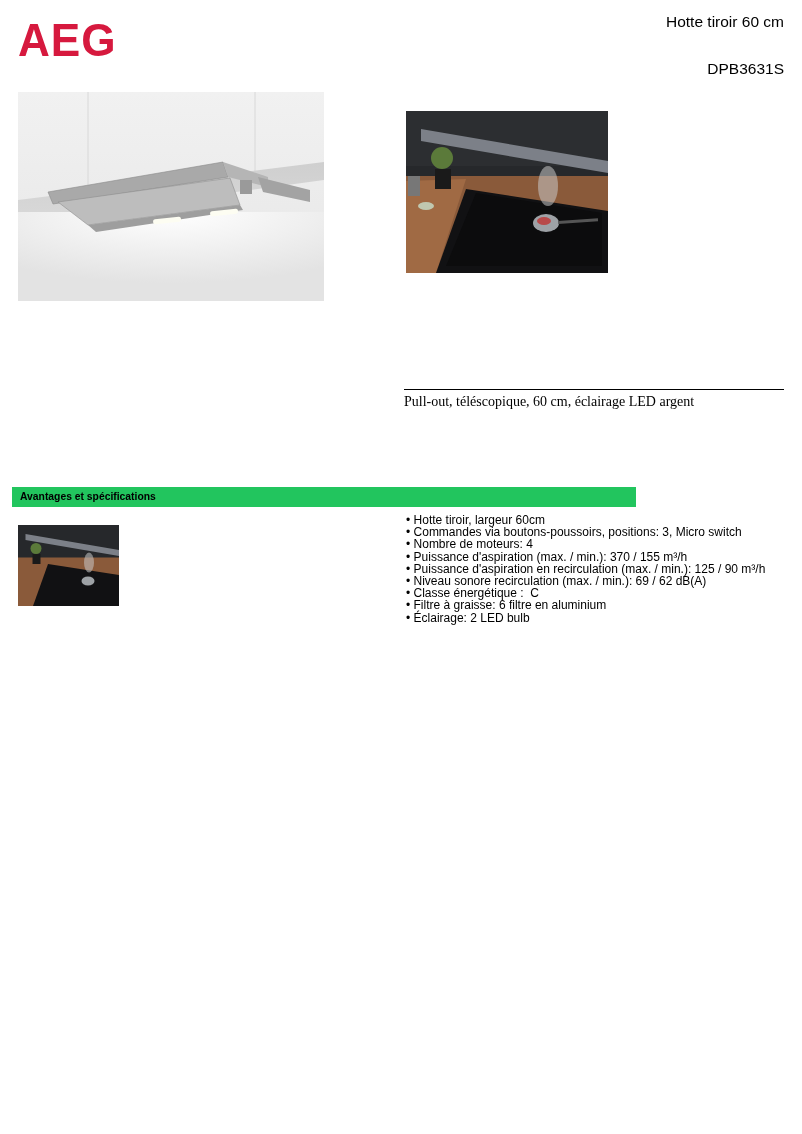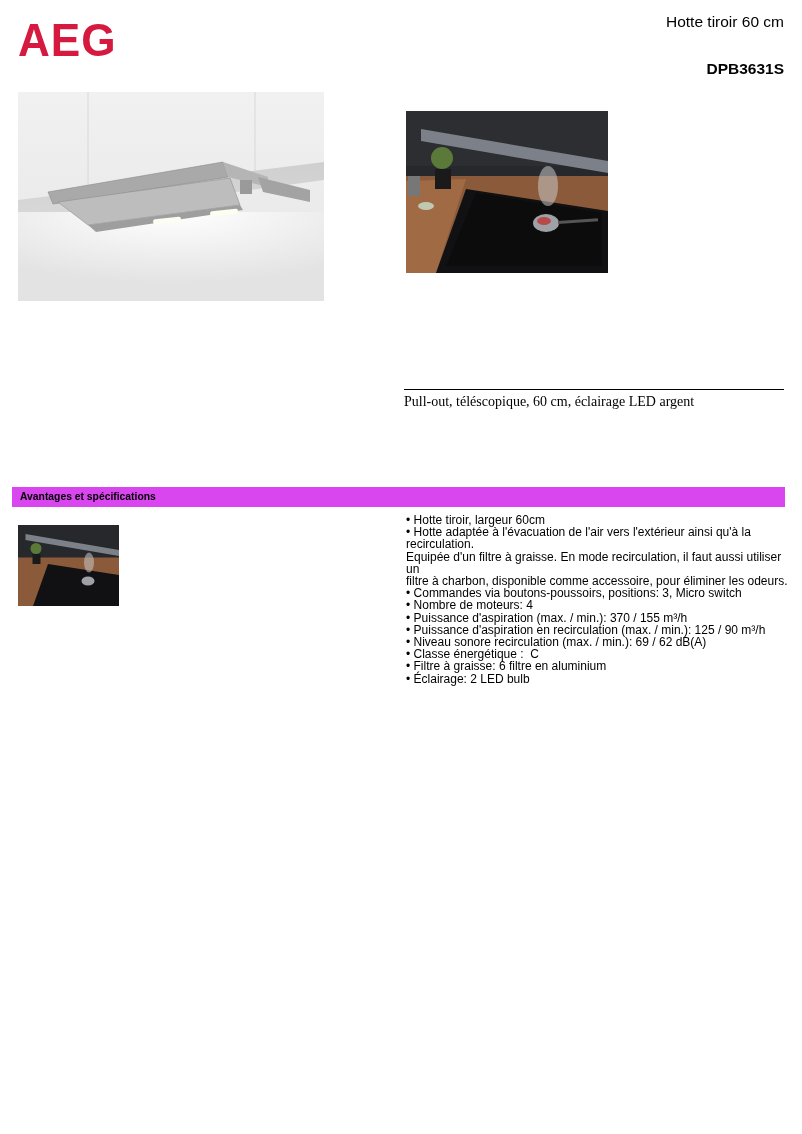--- a/index.html
+++ b/index.html
@@ -2,27 +2,27 @@
 <html><head>
 <meta charset="utf-8">
 <style>
   html, body { margin: 0; padding: 0; background: #ffffff; }
   body { width: 802px; height: 1134px; position: relative; overflow: hidden;
          font-family: "Liberation Sans", sans-serif; color: #000; }
   .abs { position: absolute; }
   .logo { left: 18px; top: 14px; font-family: "Liberation Sans", sans-serif; font-weight: bold;
           font-size: 46px; letter-spacing: 1px; color: #d6193e; line-height: 52px; transform: scaleX(0.96); transform-origin: left; }
   .doc-title { right: 18px; top: 13px; font-size: 15.5px; text-align: right; }
-  .model { right: 18px; top: 60px; font-size: 15.5px; font-weight: bold; text-align: right; }
+  .model { right: 18px; top: 60px; font-size: 15.5px; font-weight: normal; text-align: right; }
   .img-main { left: 18px; top: 92px; width: 306px; height: 209px; overflow: hidden; background: #e9e9e9; }
   .img-kitchen { left: 406px; top: 111px; width: 202px; height: 162px; overflow: hidden; background: #1f1f22; }
   .img-thumb { left: 18px; top: 525px; width: 101px; height: 81px; overflow: hidden; background: #1f1f22; }
   .rule { left: 404px; top: 389px; width: 380px; height: 1px; background: #000; }
   .short-desc { left: 404px; top: 394px; font-size: 14px; font-family: Liberation Serif, serif; }
-  .section-bar { left: 12px; top: 487px; width: 773px; height: 20px; background: #d946ef; }
+  .section-bar { left: 12px; top: 487px; width: 624px; height: 20px; background: #22c55e; }
   .section-title { left: 8px; top: 3px; font-size: 11px; font-weight: bold; transform: scaleX(0.94); transform-origin: left; white-space: nowrap; }
   .spec-list { left: 406px; top: 514px; width: 384px; margin: 0; padding: 0; list-style: none; font-size: 12px; line-height: 12.2px; }
   .spec-list li { white-space: pre-wrap; }
 </style>
 </head>
 <body>
 
 <div class="abs logo">AEG</div>
 <div class="abs doc-title">Hotte tiroir 60 cm</div>
 <div class="abs model">DPB3631S</div>
@@ -94,23 +94,20 @@
     <polygon points="60,78 202,100 202,162 30,162" fill="#111113"></polygon>
     <ellipse cx="142" cy="75" rx="10" ry="20" fill="#c9c9c9" opacity="0.55"></ellipse>
     <ellipse cx="140" cy="112" rx="13" ry="9" fill="#9ea2a6"></ellipse>
     <circle cx="36" cy="47" r="11" fill="#5b7a3a"></circle>
     <rect x="29" y="58" width="16" height="20" fill="#1a1a1a"></rect>
   </svg>
 </div>
 
 <ul class="abs spec-list">
   <li>• Hotte tiroir, largeur 60cm</li>
-  <li>• Hotte adaptée à l'évacuation de l'air vers l'extérieur ainsi qu'à la recirculation.
-Equipée d'un filtre à graisse. En mode recirculation, il faut aussi utiliser un
-filtre à charbon, disponible comme accessoire, pour éliminer les odeurs.</li>
   <li>• Commandes via boutons-poussoirs, positions: 3, Micro switch</li>
   <li>• Nombre de moteurs: 4</li>
   <li>• Puissance d'aspiration (max. / min.): 370 / 155 m³/h</li>
   <li>• Puissance d'aspiration en recirculation (max. / min.): 125 / 90 m³/h</li>
   <li>• Niveau sonore recirculation (max. / min.): 69 / 62 dB(A)</li>
   <li>• Classe énergétique :  C</li>
   <li>• Filtre à graisse: 6 filtre en aluminium</li>
   <li>• Éclairage: 2 LED bulb</li>
 </ul>
 

